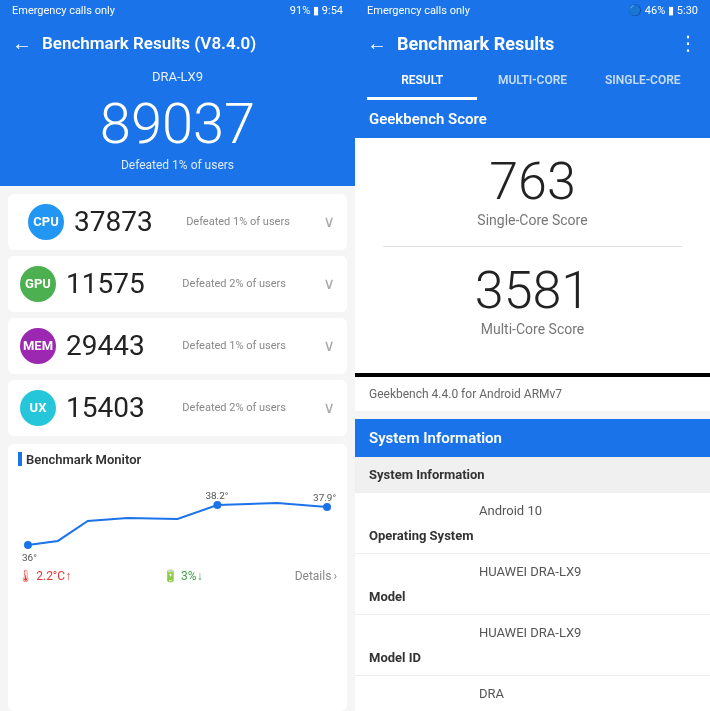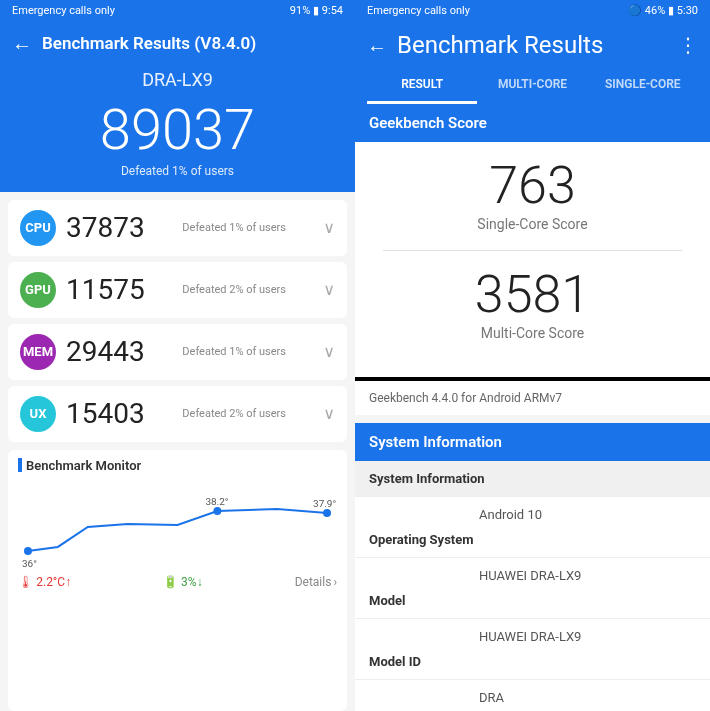--- a/index.html
+++ b/index.html
@@ -28,40 +28,40 @@
       color: white;
     }
     .left-title-bar {
       display: flex;
       align-items: center;
       padding: 10px 0 14px 0;
       gap: 10px;
     }
     .back-arrow { font-size: 20px; cursor: pointer; }
     .left-title { font-size: 17px; font-weight: 600; }
-    .device-name { text-align: center; color: rgba(255,255,255,0.9); font-size: 18px; padding-bottom: 4px; }
+    .device-name { text-align: center; color: rgba(255,255,255,0.9); font-size: 13px; padding-bottom: 4px; }
     .main-score { text-align: center; font-size: 56px; font-weight: 300; color: white; line-height: 1.1; padding: 6px 0 2px; }
     .defeated-main { text-align: center; color: rgba(255,255,255,0.85); font-size: 12px; padding-bottom: 14px; }
 
     .score-cards { padding: 8px; display: flex; flex-direction: column; gap: 6px; }
     .score-card {
       background: white;
       border-radius: 6px;
       display: flex;
       align-items: center;
       padding: 10px 12px;
       gap: 10px;
     }
     .score-icon {
       width: 36px; height: 36px;
       border-radius: 50%;
       display: flex; align-items: center; justify-content: center;
       color: white; font-size: 13px; font-weight: bold; flex-shrink: 0;
     }
-    .icon-cpu { background: #2196F3; }
+    .icon-cpu { background: #2196F3; margin-left: 8px; }
     .icon-gpu { background: #4CAF50; }
     .icon-mem { background: #9C27B0; }
     .icon-ux  { background: #26C6DA; }
     .score-number { font-size: 28px; font-weight: 400; color: #222; flex: 1; }
     .score-defeated { font-size: 11px; color: #888; flex: 2; text-align: center; }
     .chevron { font-size: 16px; color: #aaa; }
 
     .benchmark-monitor {
       background: white;
       margin: 0 8px;
@@ -102,21 +102,21 @@
       font-size: 11px;
       padding: 4px 0;
       color: white;
     }
     .right-title-bar {
       display: flex;
       align-items: center;
       padding: 10px 0 0 0;
       gap: 10px;
     }
-    .right-title { font-size: 24px; font-weight: 400; flex: 1; }
+    .right-title { font-size: 18px; font-weight: 700; flex: 1; }
     .more-icon { font-size: 20px; }
     .tabs-row {
       display: flex;
       border-top: none;
       margin-top: 8px;
     }
     .tab {
       flex: 1;
       text-align: center;
       padding: 10px 4px;

